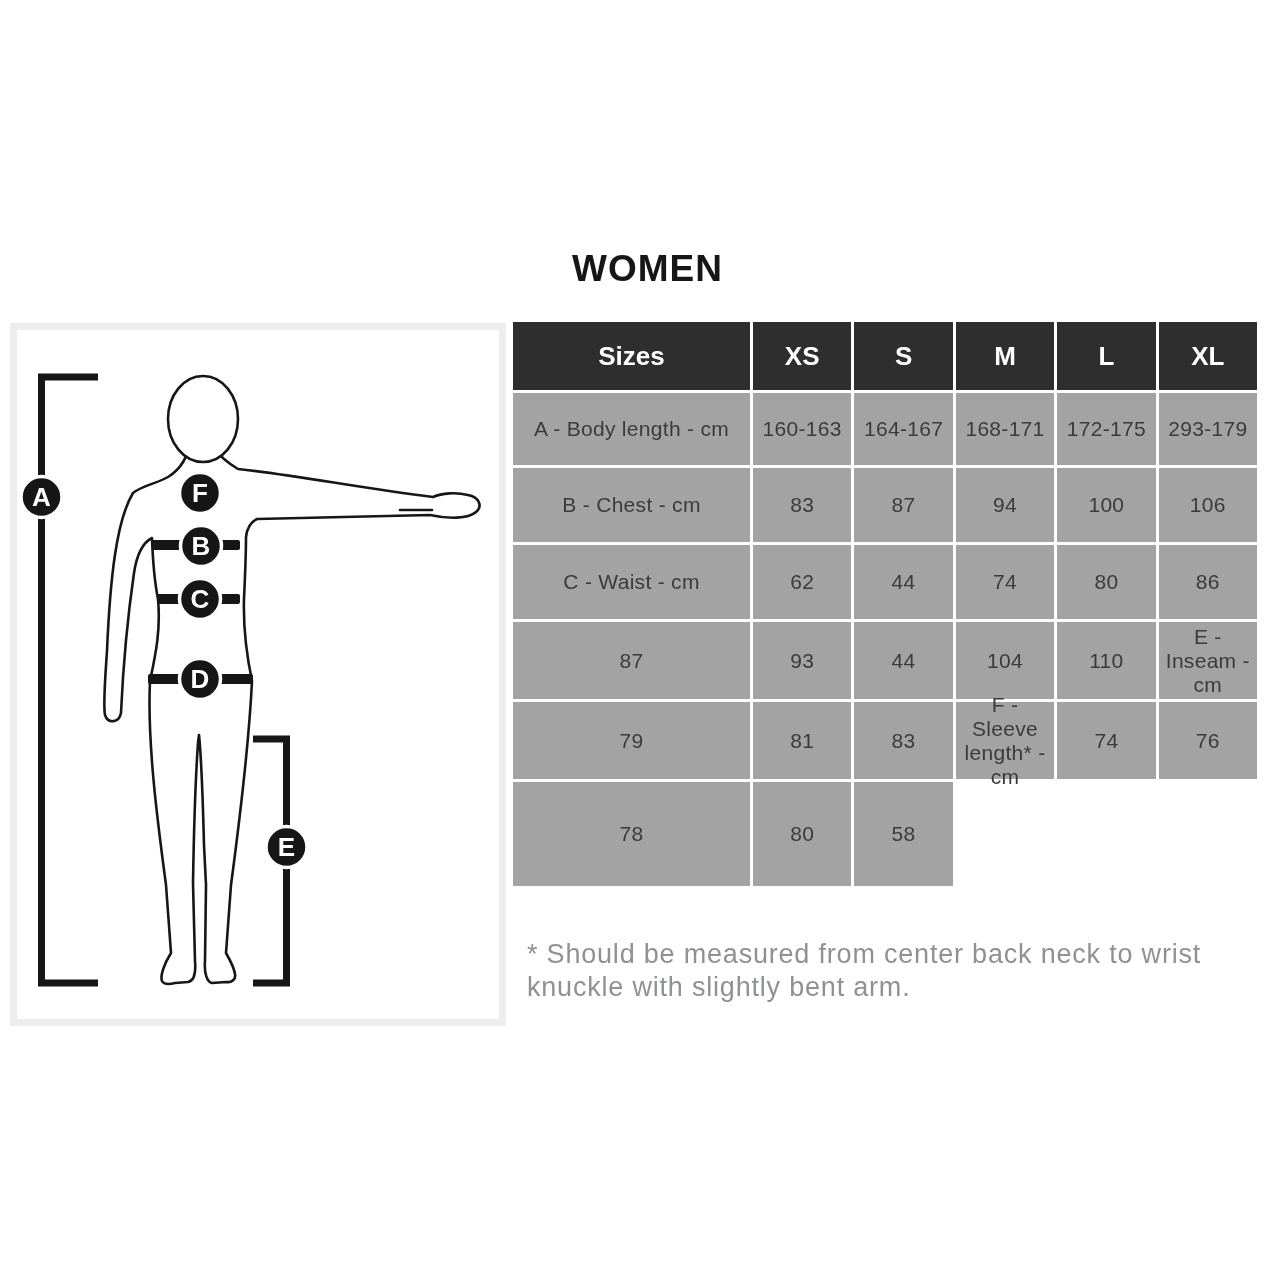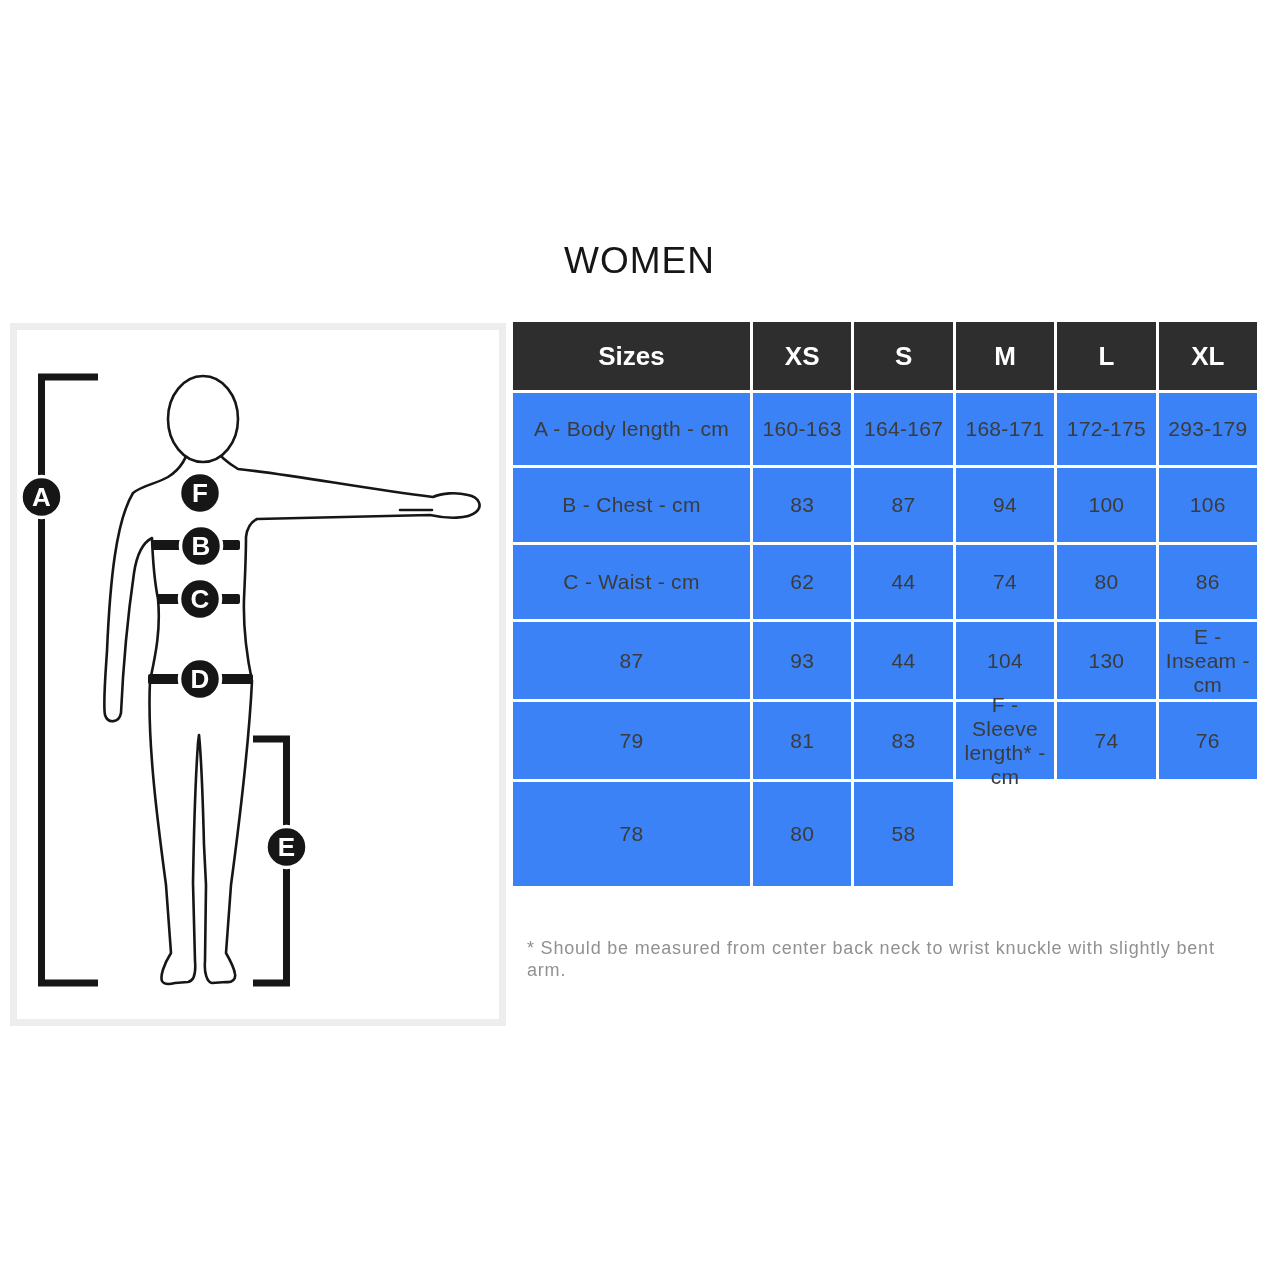--- a/index.html
+++ b/index.html
@@ -1,33 +1,33 @@
 <!DOCTYPE html>
 <html><head>
 <meta charset="utf-8">
 <style>
   html,body{margin:0;padding:0;background:#ffffff;}
   .canvas{position:relative;width:1280px;height:1280px;background:#ffffff;overflow:hidden;
           font-family:"Liberation Sans",sans-serif;}
 
-  .page-title{position:absolute;left:564px;top:240px;margin:0;
-              font-size:37px;font-weight:400;letter-spacing:1px;color:#161616;}
+  .page-title{position:absolute;left:564px;top:240px;margin:8px;
+              font-size:37px;font-weight:700;letter-spacing:1px;color:#161616;}
 
   .diagram-svg{position:absolute;left:10px;top:323px;}
 
   .size-table{position:absolute;left:513px;top:322px;width:744px;
               display:grid;grid-template-columns:237px repeat(5,1fr);
               grid-template-rows:68px 72px 74px 74px 77px 77px 104px;
               gap:3px;background:#ffffff;}
   .cell{display:flex;align-items:center;justify-content:center;text-align:center;}
   .header-cell{background:#2e2e2e;color:#ffffff;font-weight:bold;font-size:26px;}
-  .body-cell{background:#3b82f6;color:#3b3b3b;font-size:21px;letter-spacing:0.3px;}
+  .body-cell{background:#a3a3a3;color:#3b3b3b;font-size:21px;letter-spacing:0.3px;}
 
   .footnote{position:absolute;left:527px;top:938px;width:724px;margin:0;
-            font-size:18px;line-height:1.22;letter-spacing:0.8px;color:#8f9193;}
+            font-size:27px;line-height:1.22;letter-spacing:0.8px;color:#8f9193;}
 </style>
 </head>
 <body>
 
 <div class="canvas">
 
   <h1 class="page-title">WOMEN</h1>
 
   <svg class="diagram-svg" width="496" height="703" viewBox="0 0 496 703">
 
@@ -133,21 +133,21 @@
       <div class="cell body-cell">C - Waist - cm</div>
       <div class="cell body-cell">62</div>
       <div class="cell body-cell">44</div>
       <div class="cell body-cell">74</div>
       <div class="cell body-cell">80</div>
       <div class="cell body-cell">86</div>
       <div class="cell body-cell">87</div>
       <div class="cell body-cell">93</div>
       <div class="cell body-cell">44</div>
       <div class="cell body-cell">104</div>
-      <div class="cell body-cell">130</div>
+      <div class="cell body-cell">110</div>
       <div class="cell body-cell">E - Inseam - cm</div>
       <div class="cell body-cell">79</div>
       <div class="cell body-cell">81</div>
       <div class="cell body-cell">83</div>
       <div class="cell body-cell">F - Sleeve length* - cm</div>
       <div class="cell body-cell">74</div>
       <div class="cell body-cell">76</div>
       <div class="cell body-cell">78</div>
       <div class="cell body-cell">80</div>
       <div class="cell body-cell">58</div>

